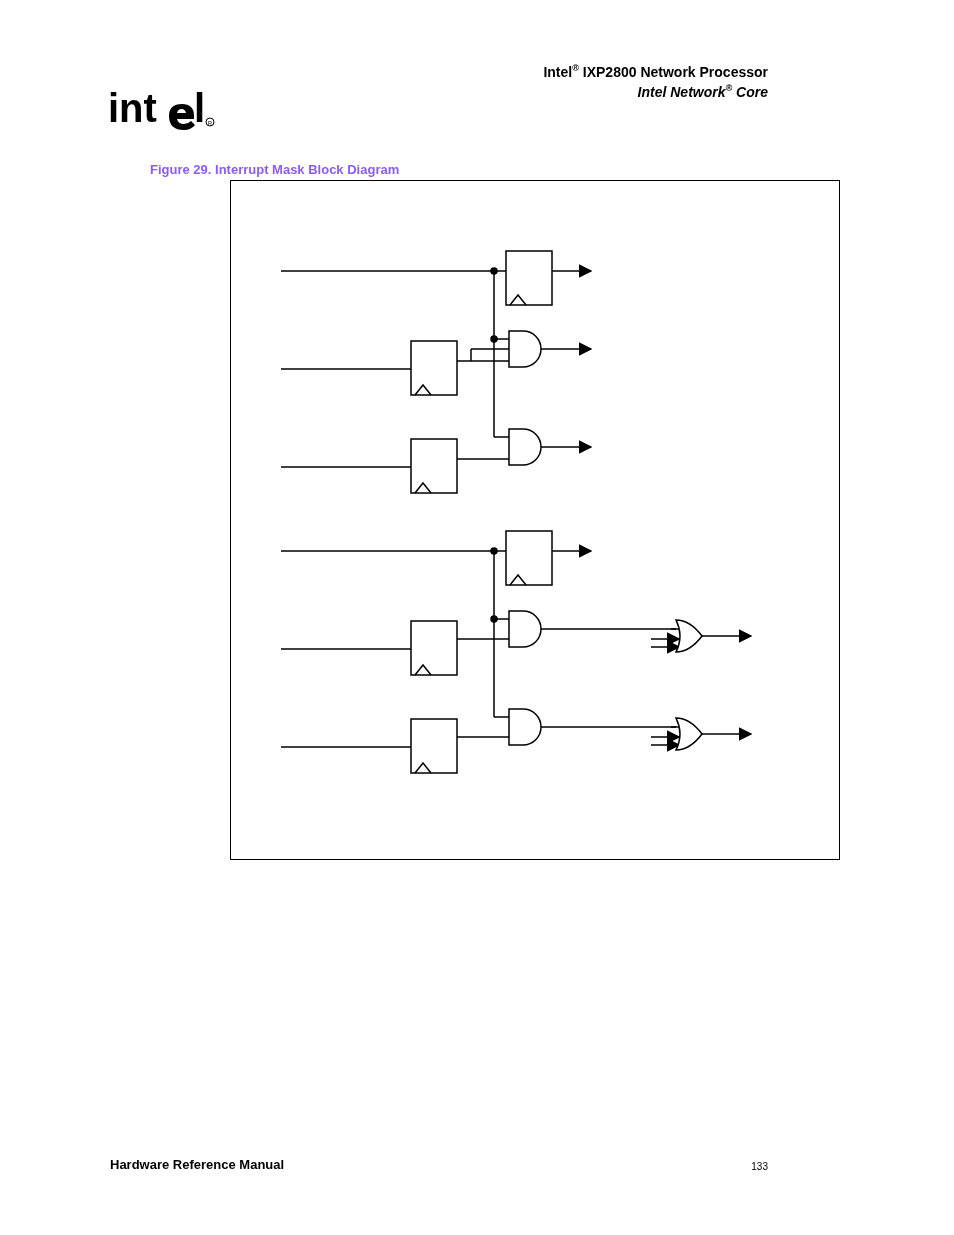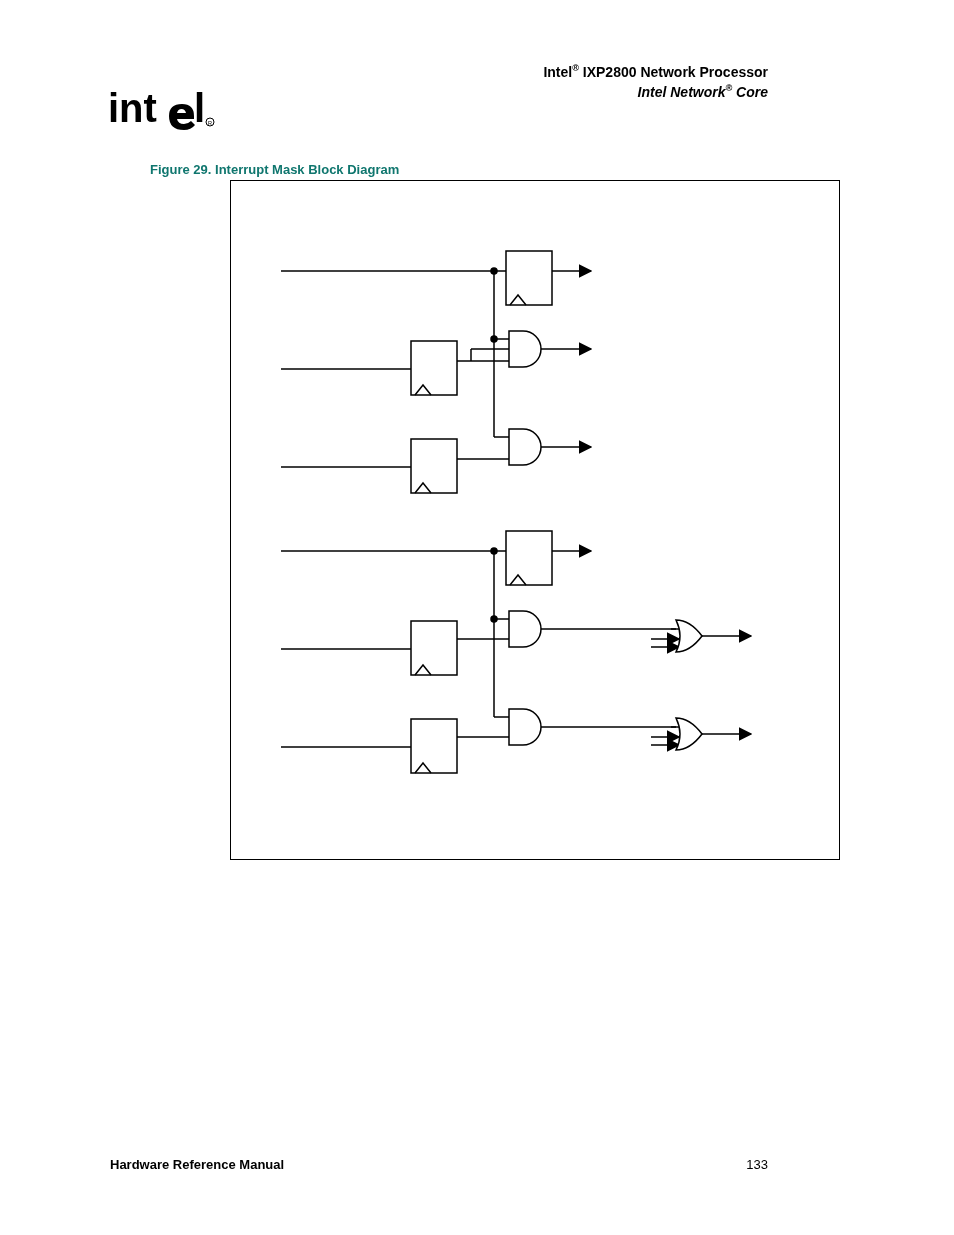--- a/index.html
+++ b/index.html
@@ -3,25 +3,25 @@
 <meta charset="utf-8">
 <style>
   * { margin: 0; padding: 0; box-sizing: border-box; }
   html, body { width: 954px; height: 1235px; background: #fff; font-family: Arial, Helvetica, sans-serif; color: #000; }
   .page { position: relative; width: 878px; height: 1235px; }
   .header-right { position: absolute; top: 62px; right: 110px; text-align: right; line-height: 1.35; }
   .header-right .line1 { font-weight: bold; font-size: 14px; }
   .header-right .line2 { font-weight: bold; font-style: italic; font-size: 14px; }
   .logo { position: absolute; top: 80px; left: 108px; }
   .logo svg { display: block; }
-  .fig-caption { position: absolute; top: 162px; left: 150px; color: #0f766e; font-weight: bold; font-size: 13px; }
+  .fig-caption { position: absolute; top: 162px; left: 150px; color: #8b5cf6; font-weight: bold; font-size: 13px; }
   .diagram-box { position: absolute; top: 180px; left: 230px; width: 610px; height: 680px; border: 1.5px solid #000; }
   .diagram-box svg { display:block; }
   .footer-left { position: absolute; bottom: 63px; left: 110px; font-weight: bold; font-size: 13px; margin-top: 20px; }
-  .footer-right { position: absolute; bottom: 63px; right: 110px; font-size: 13px; }
+  .footer-right { position: absolute; bottom: 63px; right: 110px; font-size: 10px; }
   sup { font-size: 0.65em; vertical-align: super; }
 </style>
 </head>
 <body>
 
 <div class="page">
 
   <div class="header-right">
     <div class="line1">
       <span>Intel</span><sup>®</sup><span> IXP2800 Network Processor</span>

